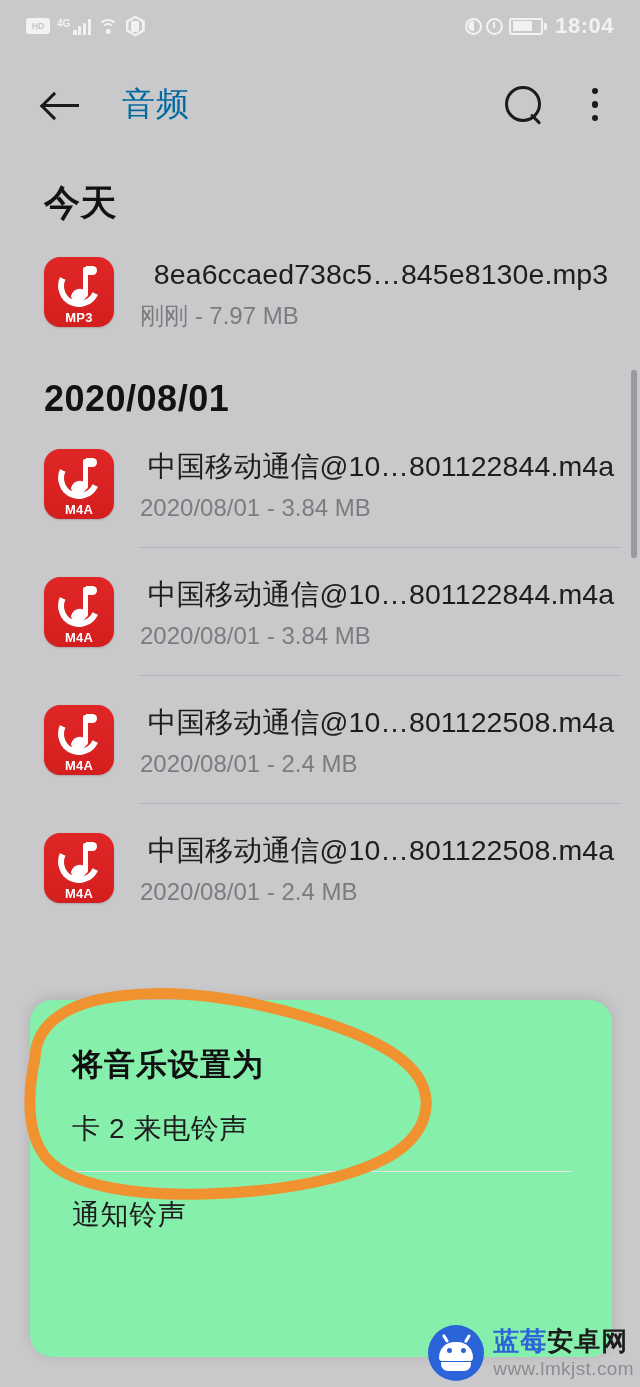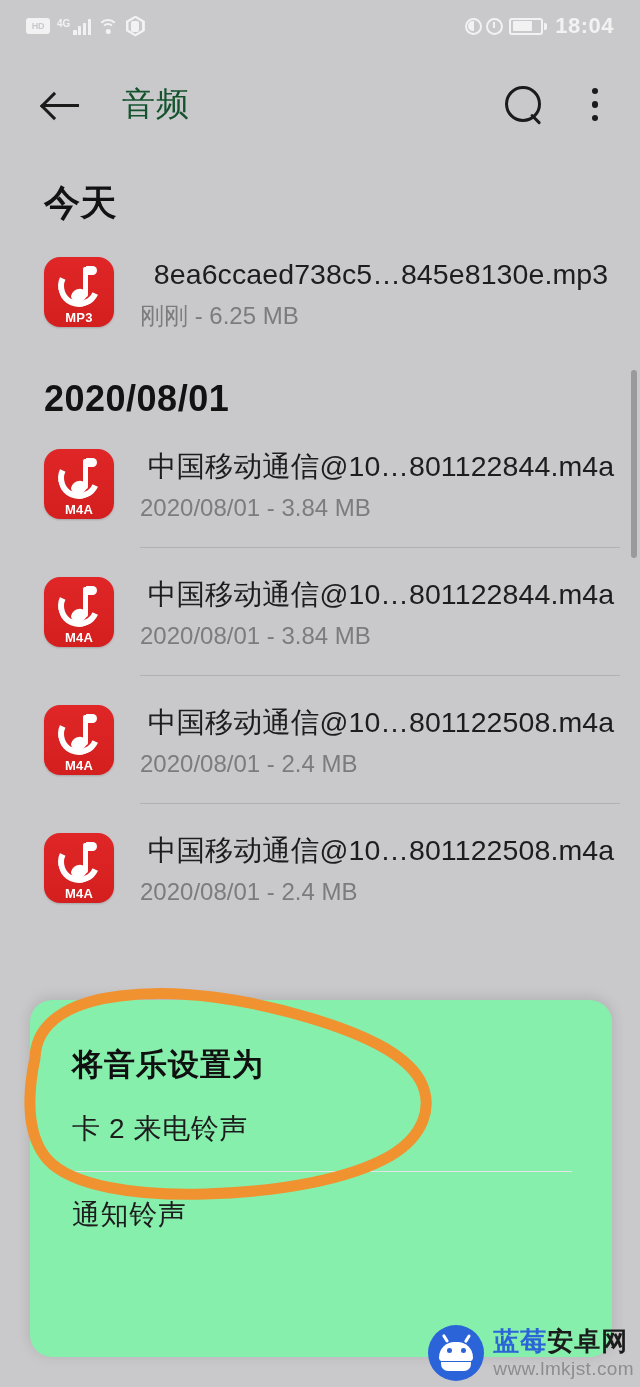--- a/index.html
+++ b/index.html
@@ -85,21 +85,21 @@
     display:flex; align-items:center; justify-content:center; }
   .back-arrow { position:relative; width:38px; height:26px; }
   .back-arrow::before {
     content:""; position:absolute; left:0; top:12px; width:36px; height:3px; background:#1b1b1b;
   }
   .back-arrow::after {
     content:""; position:absolute; left:0.5px; top:4.5px;
     width:17px; height:17px; border-left:3px solid #1b1b1b; border-bottom:3px solid #1b1b1b;
     transform:rotate(45deg);
   }
-  .appbar-title { font-size:33px; color:#14532d; margin-left:24px; letter-spacing:1px;text-align:center; }
+  .appbar-title { font-size:33px; color:#0369a1; margin-left:24px; letter-spacing:1px;text-align:center; }
   .appbar-spacer { flex:1; }
   .search-btn { width:80px;height:80px;display:flex;align-items:center;justify-content:center; }
   .mag { position:relative; width:38px; height:38px; }
   .mag::before { content:""; position:absolute; left:0; top:0;
     width:30px;height:30px;border:3px solid #1b1b1b;border-radius:50%; }
   .mag::after { content:""; position:absolute; left:26px; top:27px;
     width:13px;height:3px;background:#1b1b1b;transform:rotate(45deg);transform-origin:left center;border-radius:2px;}
   .more-btn { width:62px;height:80px;display:flex;flex-direction:column;
     align-items:center;justify-content:center;gap:7px;margin-right:14px;}
   .more-btn i { width:6.5px;height:6.5px;border-radius:50%;background:#1b1b1b;display:block; }
@@ -254,21 +254,21 @@
         <div class="disc">
             <span class="ring"></span>
             <span class="note-stem"></span>
             <span class="note-head"></span>
             <span class="note-flag"></span>
           </div>
         <div class="file-ext">MP3</div>
       </div>
       <div class="row-text">
         <div class="row-title">8ea6ccaed738c5…845e8130e.mp3</div>
-        <div class="row-sub">刚刚 - 6.25 MB</div>
+        <div class="row-sub">刚刚 - 7.97 MB</div>
       </div>
     </div>
 
     <div class="section-head">2020/08/01</div>
 
     <div class="row">
       <div class="file-icon">
         <div class="disc">
             <span class="ring"></span>
             <span class="note-stem"></span>

